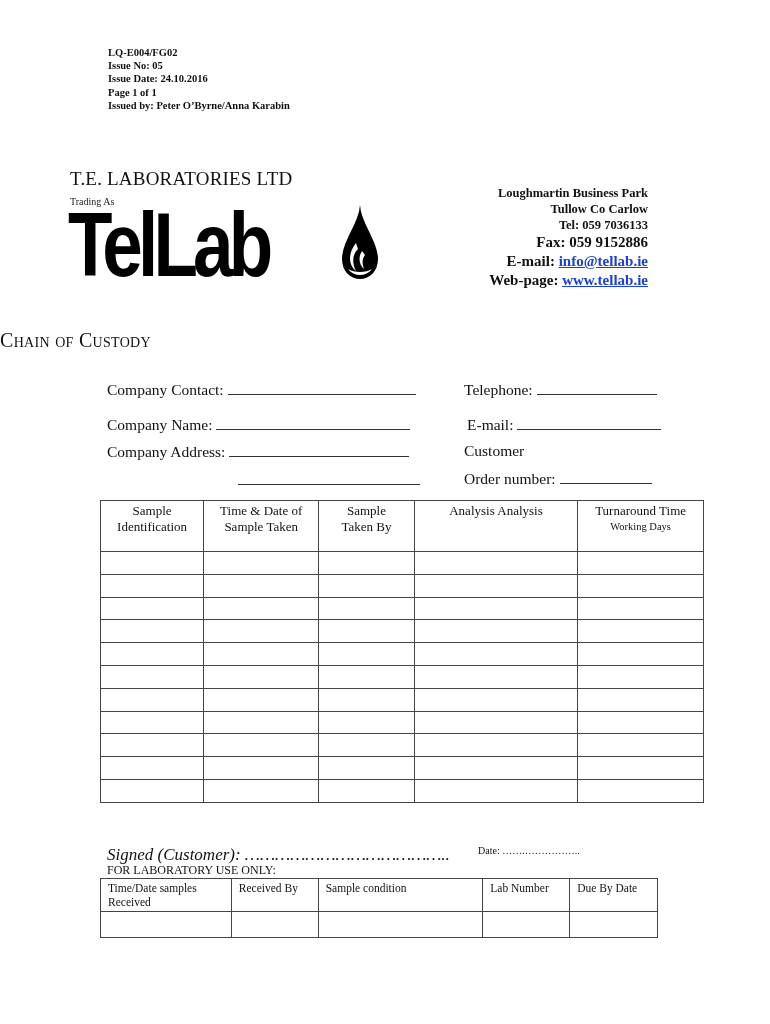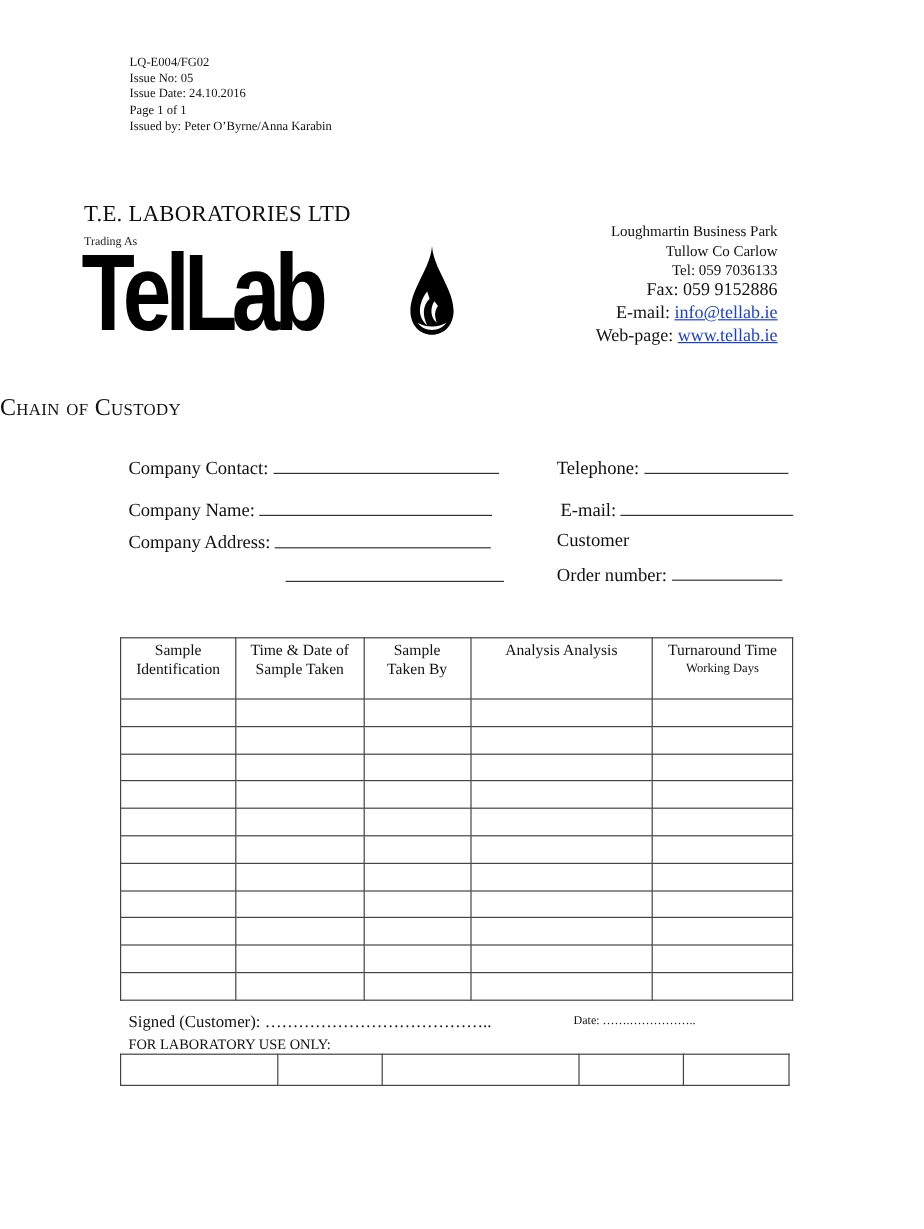--- a/index.html
+++ b/index.html
@@ -1,37 +1,37 @@
 <!DOCTYPE html>
 <html><head>
 <meta charset="utf-8">
 <style>
   html, body { margin:0; padding:0; background:#fff; }
   body { width:770px; height:1024px; position:relative; overflow:hidden; font-family:"Liberation Serif", "DejaVu Serif", serif; color:#111; }
   .abs { position:absolute; }
-  .meta { left:108px; top:46px; font-size:10.5px; font-weight:normal; line-height:13.2px; }
+  .meta { left:108px; top:46px; font-size:10.5px; font-weight:bold; line-height:13.2px; }
   .meta div { white-space:nowrap; }
   .co-name { left:70px; top:168px; font-size:19px; letter-spacing:0.2px; }
   .trading { left:70px; top:196px; font-size:10px; color:#222; }
   .logo { left:68px; top:205px; font-family:"Liberation Sans", "DejaVu Sans", sans-serif; font-weight:bold; font-size:91px; line-height:80px; letter-spacing:-6px; transform:scaleX(0.80); transform-origin:left top; color:#000; }
   .drop { left:340px; top:203px; width:40px; height:78px; }
-  .addr { right:122px; top:185px; text-align:right; font-weight:normal; }
+  .addr { right:122px; top:185px; text-align:right; font-weight:bold; }
   .addr .small { font-size:12.5px; line-height:16px; }
   .addr .big { font-size:15px; line-height:19px; }
   .addr a { color:#1a3fd6; text-decoration:underline; }
   .title { left:0; width:770px; top:329px; text-align:left; font-size:20px; font-variant:small-caps; letter-spacing:0.3px; }
   .field { font-size:15.5px; white-space:nowrap; }
   .uline { display:inline-block; border-bottom:1px solid #333; height:14px; vertical-align:baseline; }
   table { border-collapse:collapse; position:absolute; }
-  .main-table { left:100px; top:531px; width:561px;padding-left:28px; }
+  .main-table { left:100px; top:500px; width:604px;padding-left:28px; }
   .main-table td, .main-table th { border:1px solid #444; padding:0; font-weight:normal; }
   .main-table th { height:48px; vertical-align:top; text-align:center; font-size:13px; line-height:16px; padding-top:2px; }
   .main-table th .sub { font-size:10.5px; display:block; }
   .main-table td { height:21.8px; }
-  .signed { left:107px; top:845px; font-size:14px; white-space:nowrap; }
+  .signed { left:107px; top:845px; font-size:17px; white-space:nowrap;font-style:italic; }
   .date { left:478px; top:845px; font-size:10px; white-space:nowrap; }
   .lab-label { left:107px; top:863px; font-size:12px; }
   .lab-table { left:100px; top:878px; width:558px; }
   .lab-table td, .lab-table th { border:1px solid #444; padding:0; font-weight:normal; }
   .lab-table th { height:30px; vertical-align:top; text-align:left; font-size:11.5px; line-height:14px; padding:2px 0 0 7px; }
   .lab-table td { height:25px; }
 </style>
 </head>
 <body>
 
@@ -200,20 +200,27 @@
 <div class="abs lab-label">FOR LABORATORY USE ONLY:</div>
 <table class="lab-table">
   <colgroup>
     <col style="width:131px">
       <col style="width:87px">
       <col style="width:165px">
       <col style="width:87px">
       <col style="width:88px">
   </colgroup>
   <tbody>
+      <tr>
+    <th style="padding-right:20px">Time/Date samples Received</th>
+    <th>Received By</th>
+    <th>Sample condition</th>
+    <th>Lab Number</th>
+    <th>Due By Date</th>
+  </tr>
   <tr>
     <td></td>
     <td></td>
     <td></td>
     <td></td>
     <td></td>
   </tr>
 </tbody>
   </table>
 

